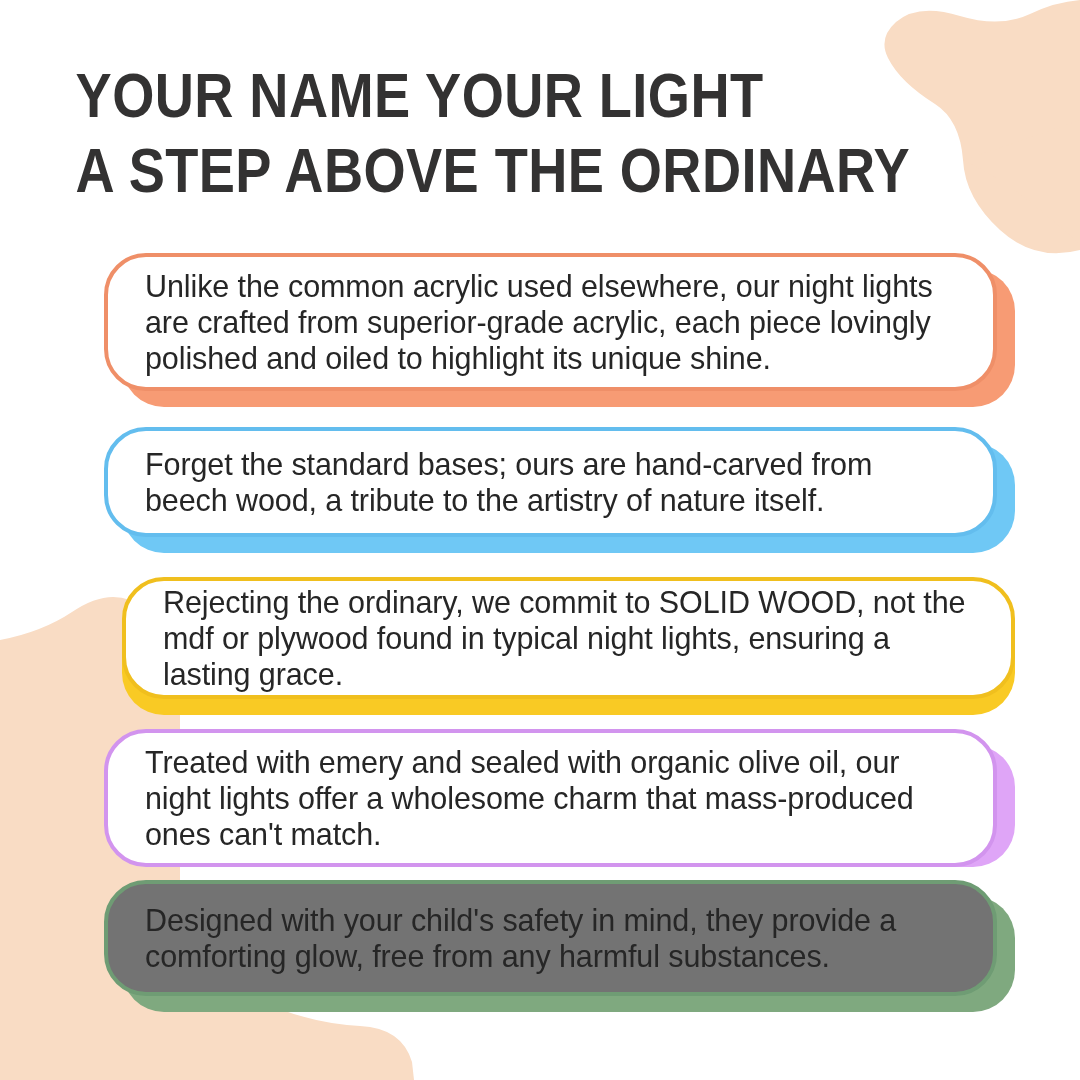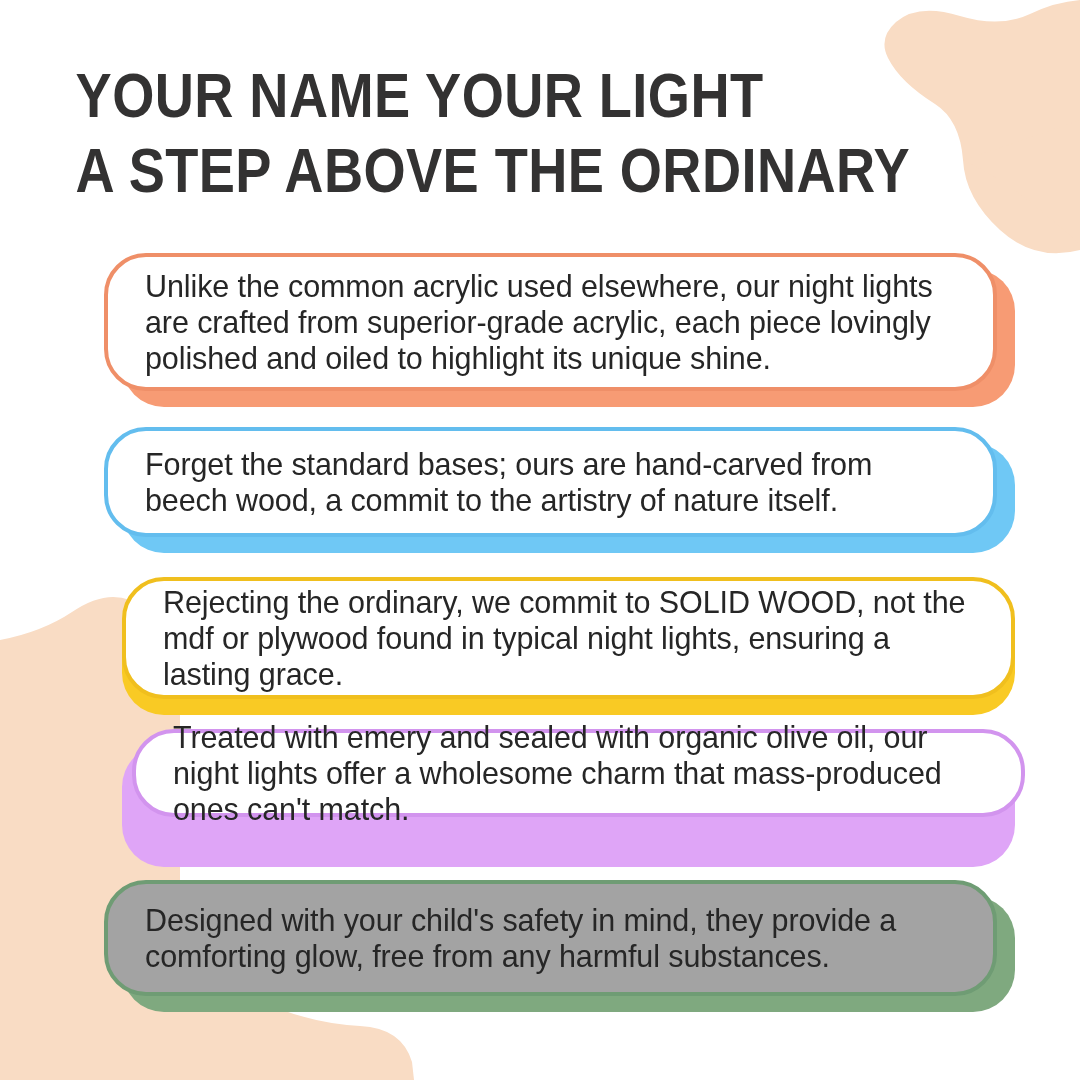--- a/index.html
+++ b/index.html
@@ -94,21 +94,21 @@
 
   #card-1 { top:427px; }
   #card-1 .card { height:110px; }
   #card-1 .card-shadow { height:110px; }
 
   #card-2 { top:577px; }
   #card-2 .card { height:122px;margin-left:18px; }
   #card-2 .card-shadow { height:122px; }
 
   #card-3 { top:729px; }
-  #card-3 .card { height:88px;margin-left:28px; }
+  #card-3 .card { height:138px; }
   #card-3 .card-shadow { height:122px; }
 
   #card-4 { top:880px; }
   #card-4 .card { height:116px; }
   #card-4 .card-shadow { height:116px; }
 </style>
 </head>
 <body>
 
 <div class="canvas" style="background: rgb(255, 255, 255);">
@@ -129,39 +129,39 @@
     <div class="card-wrap" id="card-0">
       <div class="card-shadow" style="background: rgb(247, 155, 116);"></div>
       <div class="card" style="border-color: rgb(239, 143, 104); background: rgb(255, 255, 255);">
         <p class="card-text">Unlike the common acrylic used elsewhere, our night lights are crafted from superior-grade acrylic, each piece lovingly polished and oiled to highlight its unique shine.</p>
       </div>
     </div>
 
     <div class="card-wrap" id="card-1">
       <div class="card-shadow" style="background: rgb(111, 200, 245);"></div>
       <div class="card" style="border-color: rgb(99, 189, 238); background: rgb(255, 255, 255);">
-        <p class="card-text">Forget the standard bases; ours are hand-carved from beech wood, a commit to the artistry of nature itself.</p>
+        <p class="card-text">Forget the standard bases; ours are hand-carved from beech wood, a tribute to the artistry of nature itself.</p>
       </div>
     </div>
 
     <div class="card-wrap" id="card-2">
       <div class="card-shadow" style="background: rgb(249, 202, 36);"></div>
       <div class="card" style="border-color: rgb(240, 191, 30); background: rgb(255, 255, 255);">
         <p class="card-text">Rejecting the ordinary, we commit to SOLID WOOD, not the mdf or plywood found in typical night lights, ensuring a lasting grace.</p>
       </div>
     </div>
 
     <div class="card-wrap" id="card-3">
       <div class="card-shadow" style="background: rgb(223, 165, 247);"></div>
       <div class="card" style="border-color: rgb(210, 148, 238); background: rgb(255, 255, 255);">
         <p class="card-text">Treated with emery and sealed with organic olive oil, our night lights offer a wholesome charm that mass-produced ones can't match.</p>
       </div>
     </div>
 
     <div class="card-wrap" id="card-4">
       <div class="card-shadow" style="background: rgb(127, 169, 127);"></div>
-      <div class="card" style="border-color: rgb(111, 156, 116); background: #a3a3a3;">
+      <div class="card" style="border-color: rgb(111, 156, 116); background: #737373;">
         <p class="card-text">Designed with your child's safety in mind, they provide a comforting glow, free from any harmful substances.</p>
       </div>
     </div>
 
   </div>
 </div>
 
 </body></html>

